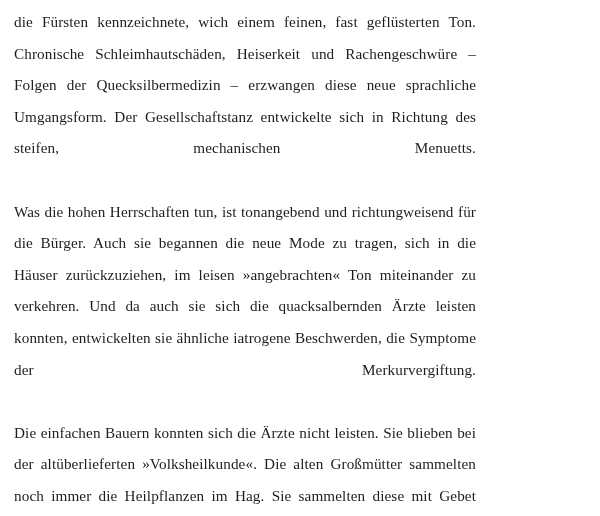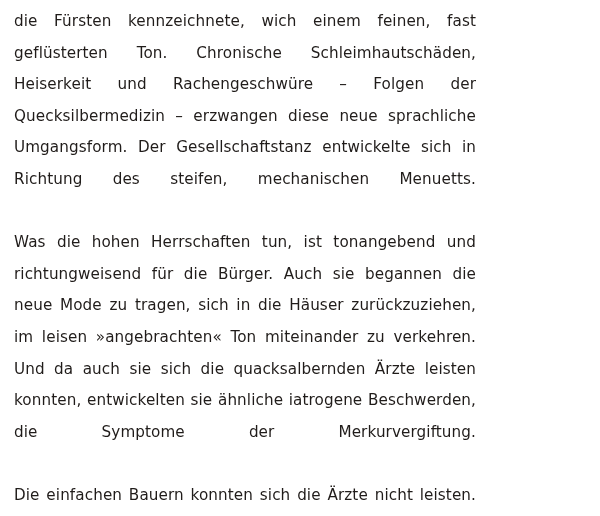--- a/index.html
+++ b/index.html
@@ -12,20 +12,21 @@
     background: #ffffff;
     font-family: "DejaVu Sans", sans-serif;
     overflow: hidden;
   }
   .page {
     width: 490px;
     height: 516px;
     box-sizing: border-box;
     padding: 6px 14px 6px 14px;
     background: #ffffff;
+    font-family: Liberation Serif, serif;
   }
   .body-text {
     font-size: 15.2px;
     line-height: 31.6px;
     color: #201c1a;
     text-align: justify;
     text-justify: inter-word;
     letter-spacing: 0.1px;
     word-spacing: 0.2px;
   }

